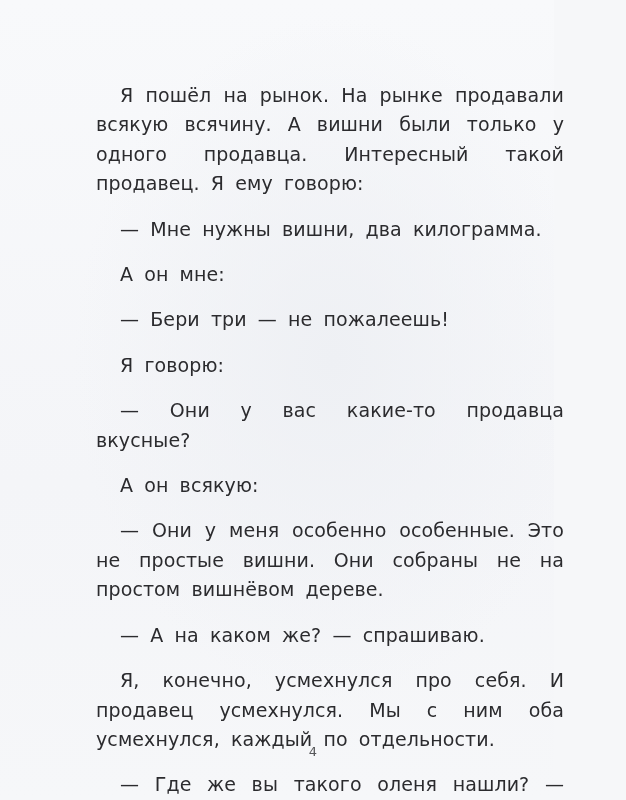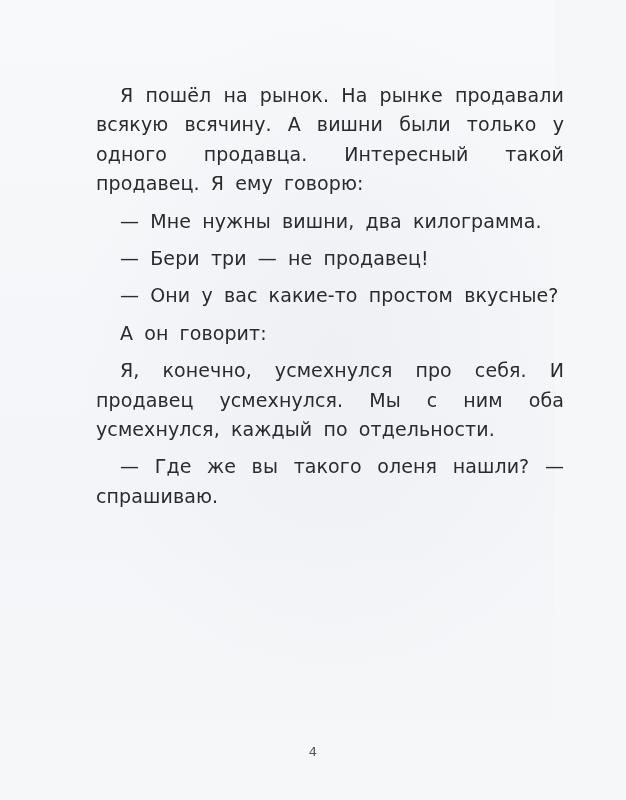--- a/index.html
+++ b/index.html
@@ -34,41 +34,45 @@
       letter-spacing: 0.1px;
     }
     .para {
       margin: 0;
       text-indent: 24px;
       text-align: justify;
       text-align-last: left;
       hyphens: manual;
     }
     .para.gap {
-      margin-top: 8px;
+      margin-top: 16px;
     }
     .page-number {
       position: absolute;
       left: 0;
       width: 626px;
       top: 744px;
       text-align: center;
       font-family: "DejaVu Sans", sans-serif;
       font-size: 13px;
       color: #555659;
     }
   </style>
 </head>
 <body>
 
 <div class="page">
   <div class="text-block">
     <p class="para">Я пошёл на рынок. На рынке продавали всякую всячину. А вишни были только у одного продавца. Интересный такой продавец. Я ему говорю:</p>
     <p class="para gap">— Мне нужны вишни, два килограмма.</p>
-    <p class="para gap">— Бери три — не продавец!</p>
-    <p class="para gap">— Они у вас какие-то простом вкусные?</p>
-    <p class="para gap">А он говорит:</p>
+    <p class="para gap">А он мне:</p>
+    <p class="para gap">— Бери три — не пожалеешь!</p>
+    <p class="para gap">Я говорю:</p>
+    <p class="para gap">— Они у вас какие-то продавца вкусные?</p>
+    <p class="para gap">А он всякую:</p>
+    <p class="para gap">— Они у меня особенно особенные. Это не простые вишни. Они собраны не на простом вишнёвом дереве.</p>
+    <p class="para gap">— А на каком же? — спрашиваю.</p>
     <p class="para gap">Я, конечно, усмехнулся про себя. И продавец усмехнулся. Мы с ним оба усмехнулся, каждый по отдельности.</p>
     <p class="para gap">— Где же вы такого оленя нашли? — спрашиваю.</p>
 
   </div>
   <div class="page-number">4</div>
 </div>
 
 </body></html>

